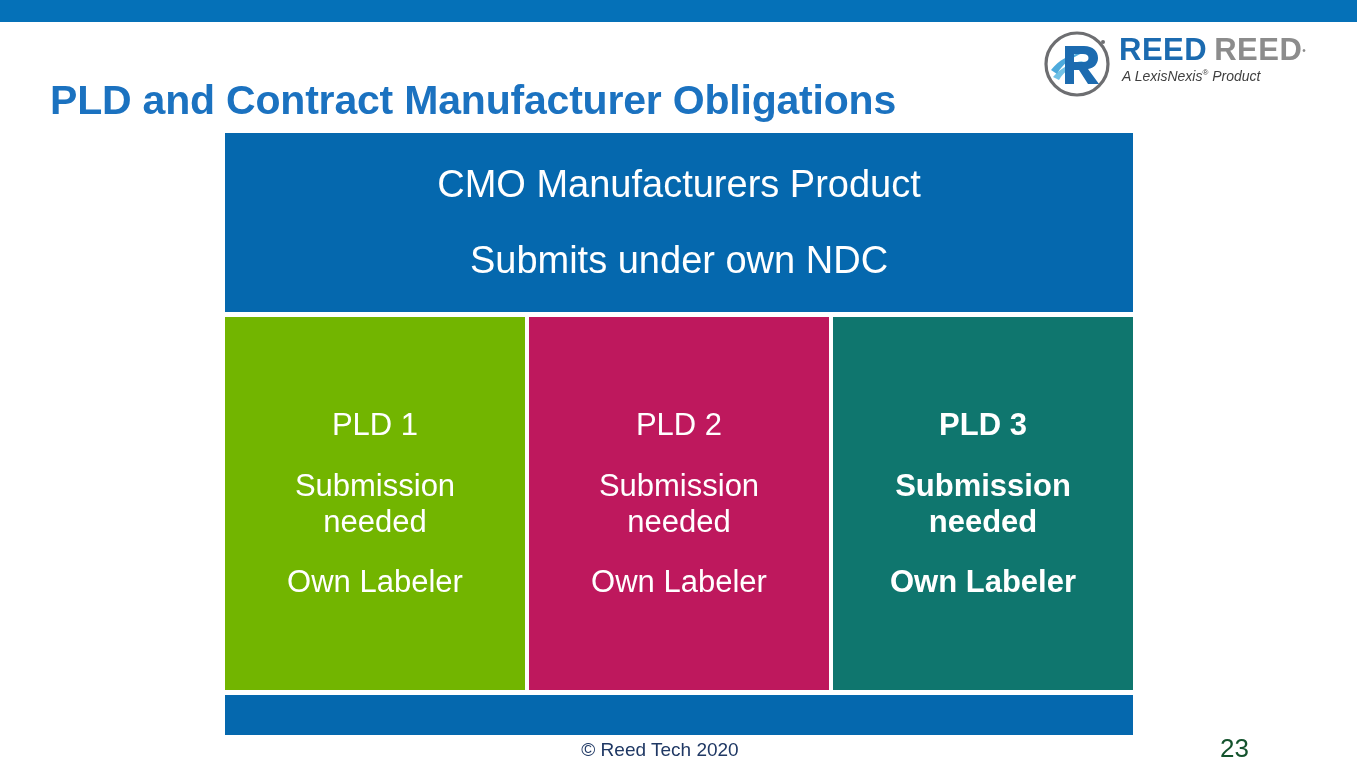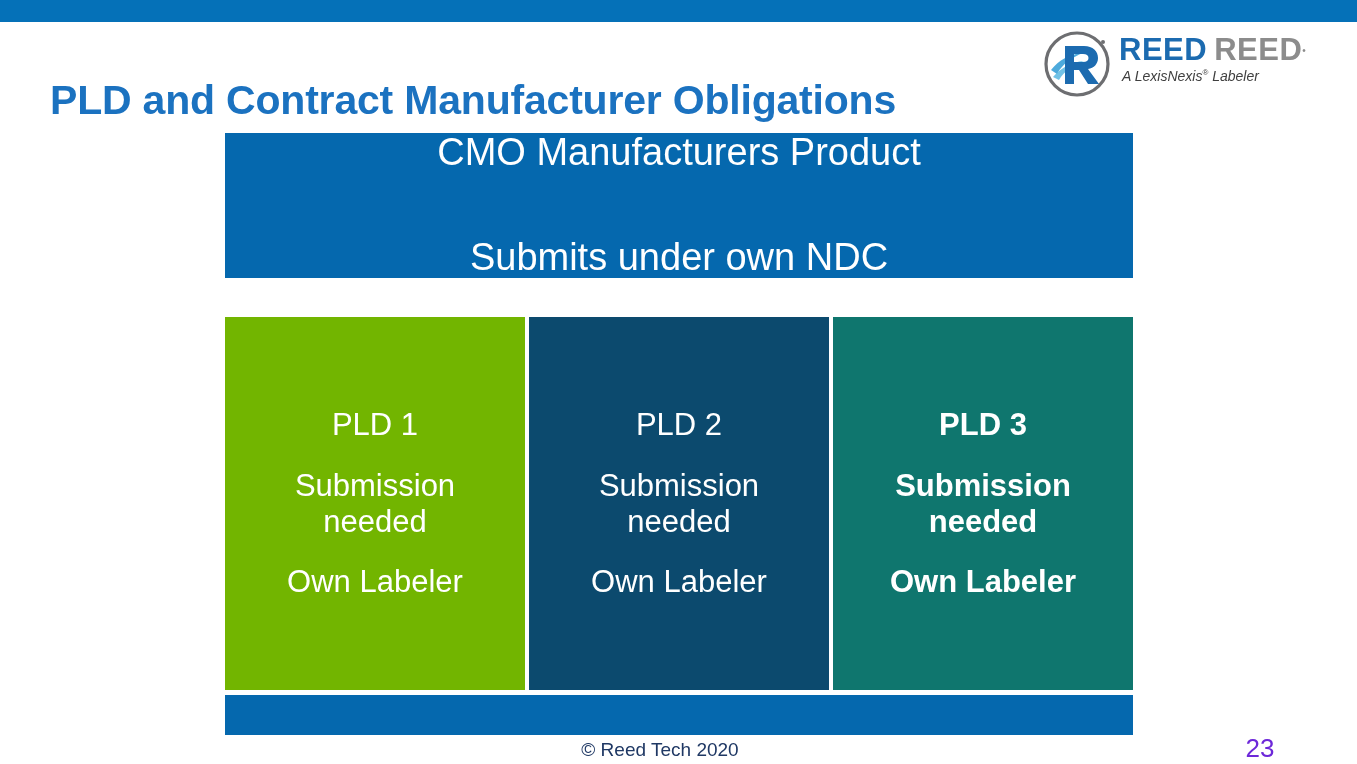--- a/index.html
+++ b/index.html
@@ -113,27 +113,27 @@
     top: 133px;
     width: 908px;
     height: 602px;
   }
 
   .header-box {
     position: absolute;
     left: 0;
     top: 0;
     width: 908px;
-    height: 145px;
+    height: 179px;
     background: #0568AE;
     color: #ffffff;
     display: flex;
     flex-direction: column;
     align-items: center;
-    justify-content: space-between;
+    justify-content: center;
   }
   .header-line {
     font-size: 38px;
     line-height: 1.05;
     font-weight: 400;
     text-align: center;
     white-space: nowrap;
   }
   .header-line.l1 { margin-bottom: 36px; }
 
@@ -151,21 +151,21 @@
     color: #ffffff;
     display: flex;
     flex-direction: column;
     align-items: center;
     justify-content: center;
     text-align: center;
     padding: 16px 8px;
     box-sizing: border-box;
   }
   .col-green  { background: #72B500; }
-  .col-gray   { background: #0c4a6e; }
+  .col-gray   { background: #be185d; }
   .col-orange { background: #0f766e; font-weight: bold; }
 
   .col-title {
     font-size: 31px;
     line-height: 1.1;
     margin-bottom: 26px;
   }
   .col-sub {
     font-size: 31px;
     line-height: 1.15;
@@ -196,23 +196,22 @@
     text-align: center;
     font-size: 19px;
     color: #1F3864;
     white-space: nowrap;
   }
   .page-number {
     position: absolute;
     left: 1220px;
     top: 733px;
     width: 80px;
-    text-align: center;
     font-size: 26px;
-    color: #6d28d9;
+    color: #14532d;
   }
 </style>
 </head>
 <body>
 
 <div class="top-bar"></div>
 
 <h1 class="slide-title">PLD and Contract Manufacturer Obligations</h1>
 
 <div class="logo">
@@ -223,21 +222,21 @@
       <path d="M10 47 C18 38, 28 32, 41 31 C31 35, 21 41, 16 50 Z" fill="#4FB3E0" opacity="0.8"></path>
       <path d="M22 16 L41 16 C50 16 55 21 55 28 C55 34 51 38 45 39 L56 54 L45 54 L36 40 L31 40 L31 54 L22 54 Z
                M31 24 L31 32 L40 32 C43.5 32 45.5 30.4 45.5 28 C45.5 25.6 43.5 24 40 24 Z" fill="#1C6BB0"></path>
       <circle cx="60" cy="12" r="2" fill="#6D6E71"></circle>
     </svg>
   </div>
   <div class="logo-text">
     <div class="logo-word-row">
       <span class="logo-reed">REED</span><span class="logo-tech">REED</span><span class="logo-reg">•</span>
     </div>
-    <div class="logo-tagline"><span>A LexisNexis</span><span class="reg-small">®</span><span> Labeler</span></div>
+    <div class="logo-tagline"><span>A LexisNexis</span><span class="reg-small">®</span><span> Product</span></div>
   </div>
 </div>
 
 <div class="diagram">
 
   <div class="header-box">
     <div class="header-line l1">CMO Manufacturers Product</div>
     <div class="header-line l2">Submits under own NDC</div>
   </div>
 

